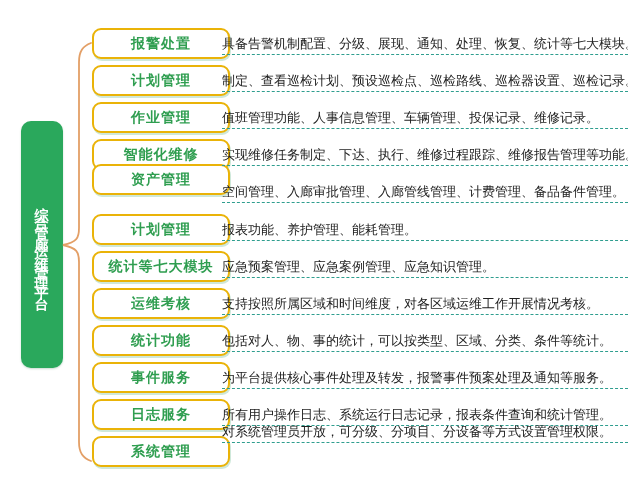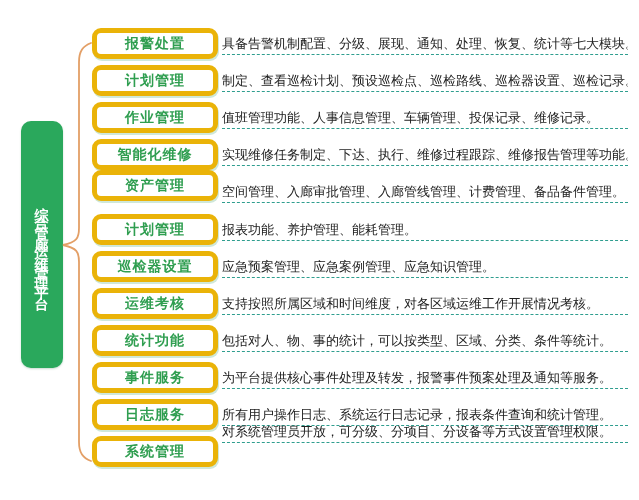--- a/index.html
+++ b/index.html
@@ -19,22 +19,22 @@
   }
   .root-label{
     writing-mode:vertical-rl;text-orientation:upright;
     letter-spacing:10px;color:#ffffff;font-weight:bold;font-size:14px;
     line-height:42px;
   }
   
   .brace{position:absolute;left:60px;top:38px;}
   
   .topic{
-    position:absolute;left:92px;width:126px;height:31px;
-    box-sizing:border-box;border:5px solid #eab308;border-radius:9px;
+    position:absolute;left:92px;width:138px;height:31px;
+    box-sizing:border-box;border:2px solid #eab308;border-radius:9px;
     background:#ffffff;
     box-shadow:1px 2px 0 #cfe8da;
     display:flex;align-items:center;justify-content:center;
   }
   .topic-label{
     color:#2f9e50;font-weight:bold;font-size:14px;letter-spacing:1px;
     white-space:nowrap;
   }
   
   .desc{
@@ -62,28 +62,28 @@
     </div>
   <div class="topic" style="top:65px">
       <span class="topic-label">计划管理</span>
     </div>
   <div class="topic" style="top:102px">
       <span class="topic-label">作业管理</span>
     </div>
   <div class="topic" style="top:139px">
       <span class="topic-label">智能化维修</span>
     </div>
-  <div class="topic" style="top:170px">
+  <div class="topic" style="top:164px">
       <span class="topic-label">资产管理</span>
     </div>
   <div class="topic" style="top:214px">
       <span class="topic-label">计划管理</span>
     </div>
   <div class="topic" style="top:251px">
-      <span class="topic-label">巡检器设置</span>
+      <span class="topic-label">统计等七大模块</span>
     </div>
   <div class="topic" style="top:288px">
       <span class="topic-label">运维考核</span>
     </div>
   <div class="topic" style="top:362px">
       <span class="topic-label">事件服务</span>
     </div>
   <div class="topic" style="top:325px">
       <span class="topic-label">统计功能</span>
     </div>

